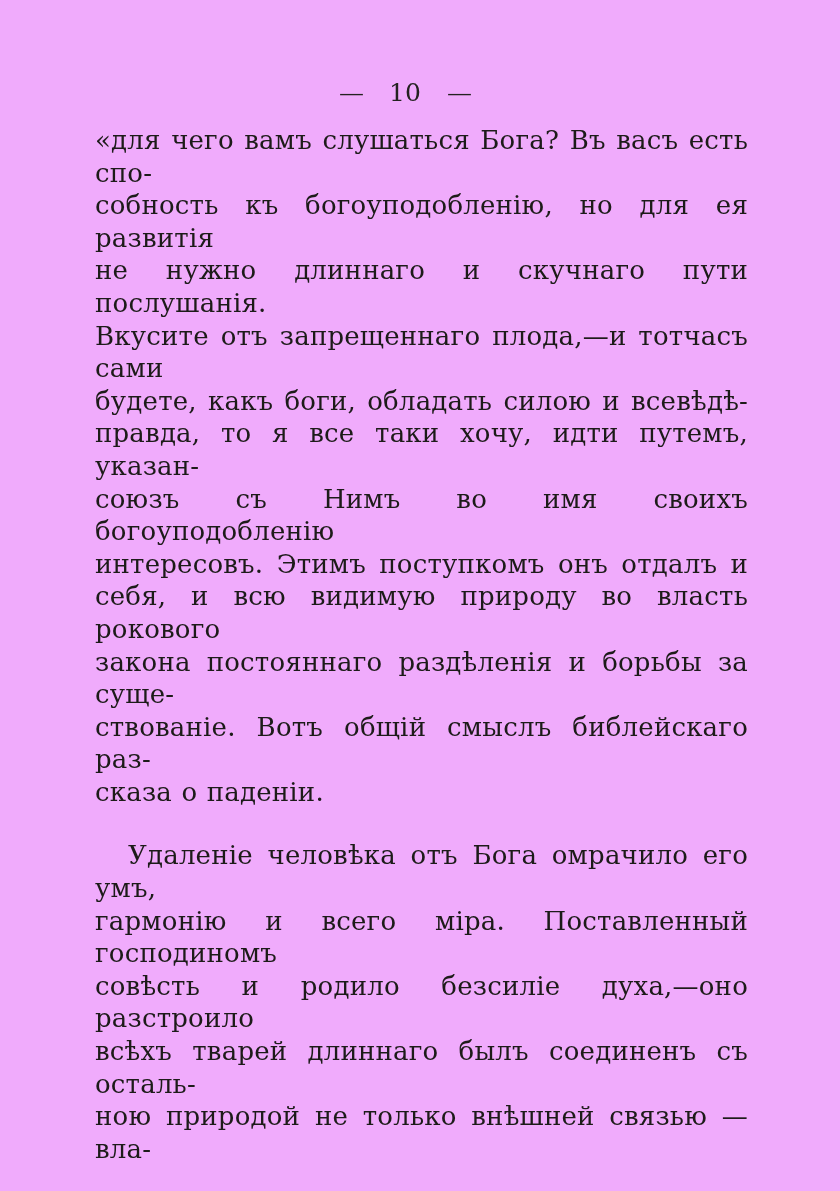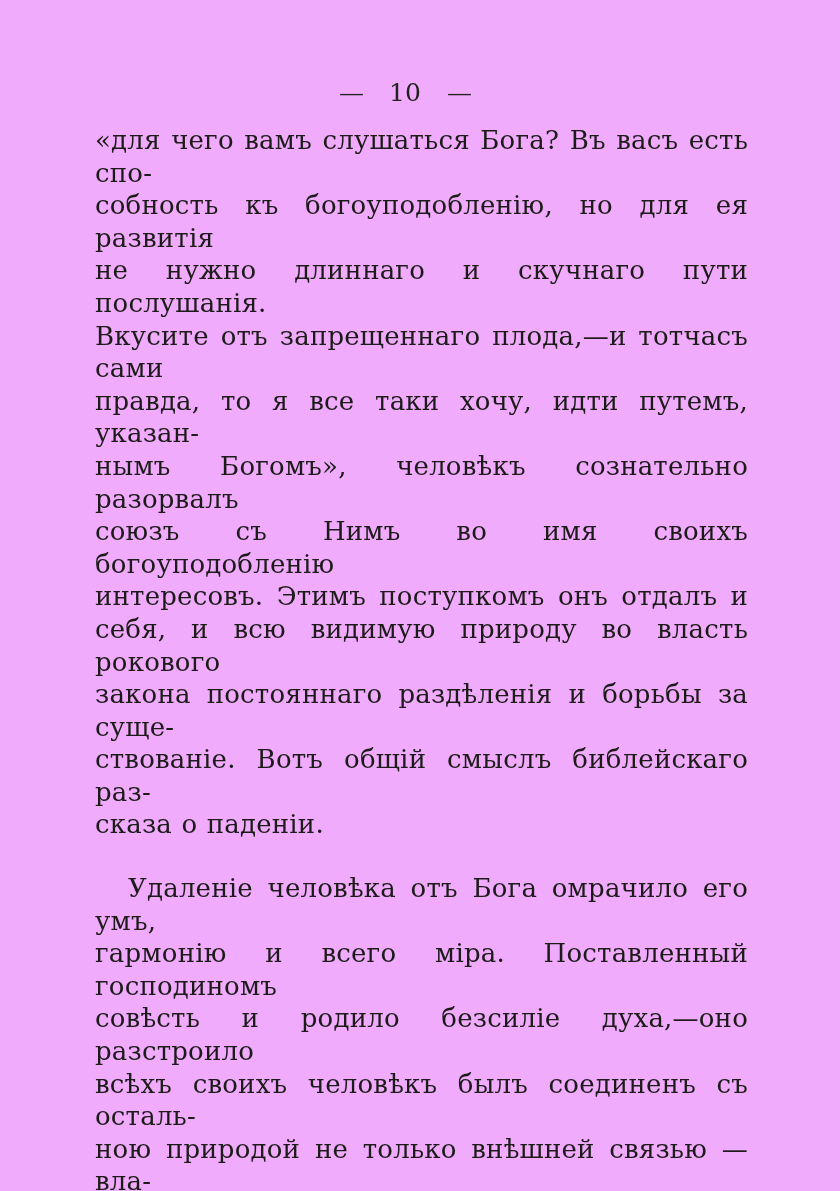--- a/index.html
+++ b/index.html
@@ -66,30 +66,30 @@
 <div class="page">
   <div class="page-header">
     <span class="dash">—</span><span class="page-number">10</span><span class="dash">—</span>
   </div>
   <div class="text-block" id="text-block">
       <div class="paragraph">
         <div class="line">«для чего вамъ слушаться Бога? Въ васъ есть спо-</div>
         <div class="line">собность къ богоуподобленію, но для ея развитія</div>
         <div class="line">не нужно длиннаго и скучнаго пути послушанія.</div>
         <div class="line">Вкусите отъ запрещеннаго плода,—и тотчасъ сами</div>
+        <div class="line">будете, какъ боги, обладать силою и всевѣдѣ-</div>
         <div class="line">правда, то я все таки хочу, идти путемъ, указан-</div>
-        <div class="line">нымъ Богомъ», человѣкъ сознательно разорвалъ</div>
         <div class="line">союзъ съ Нимъ во имя своихъ богоуподобленію</div>
         <div class="line">интересовъ. Этимъ поступкомъ онъ отдалъ и</div>
         <div class="line">себя, и всю видимую природу во власть рокового</div>
         <div class="line">закона постояннаго раздѣленія и борьбы за суще-</div>
         <div class="line">ствованіе. Вотъ общій смыслъ библейскаго раз-</div>
         <div class="line no-justify">сказа о паденіи.</div>
       </div>
       <div class="paragraph">
         <div class="line indent">Удаленіе человѣка отъ Бога омрачило его умъ,</div>
         <div class="line">гармонію и всего міра. Поставленный господиномъ</div>
         <div class="line">совѣсть и родило безсиліе духа,—оно разстроило</div>
-        <div class="line">всѣхъ своихъ человѣкъ былъ соединенъ съ осталь-</div>
+        <div class="line">всѣхъ тварей длиннаго былъ соединенъ съ осталь-</div>
         <div class="line">ною природой не только внѣшней связью — вла-</div>
       </div>
     </div>
 </div>
 
 </body></html>

